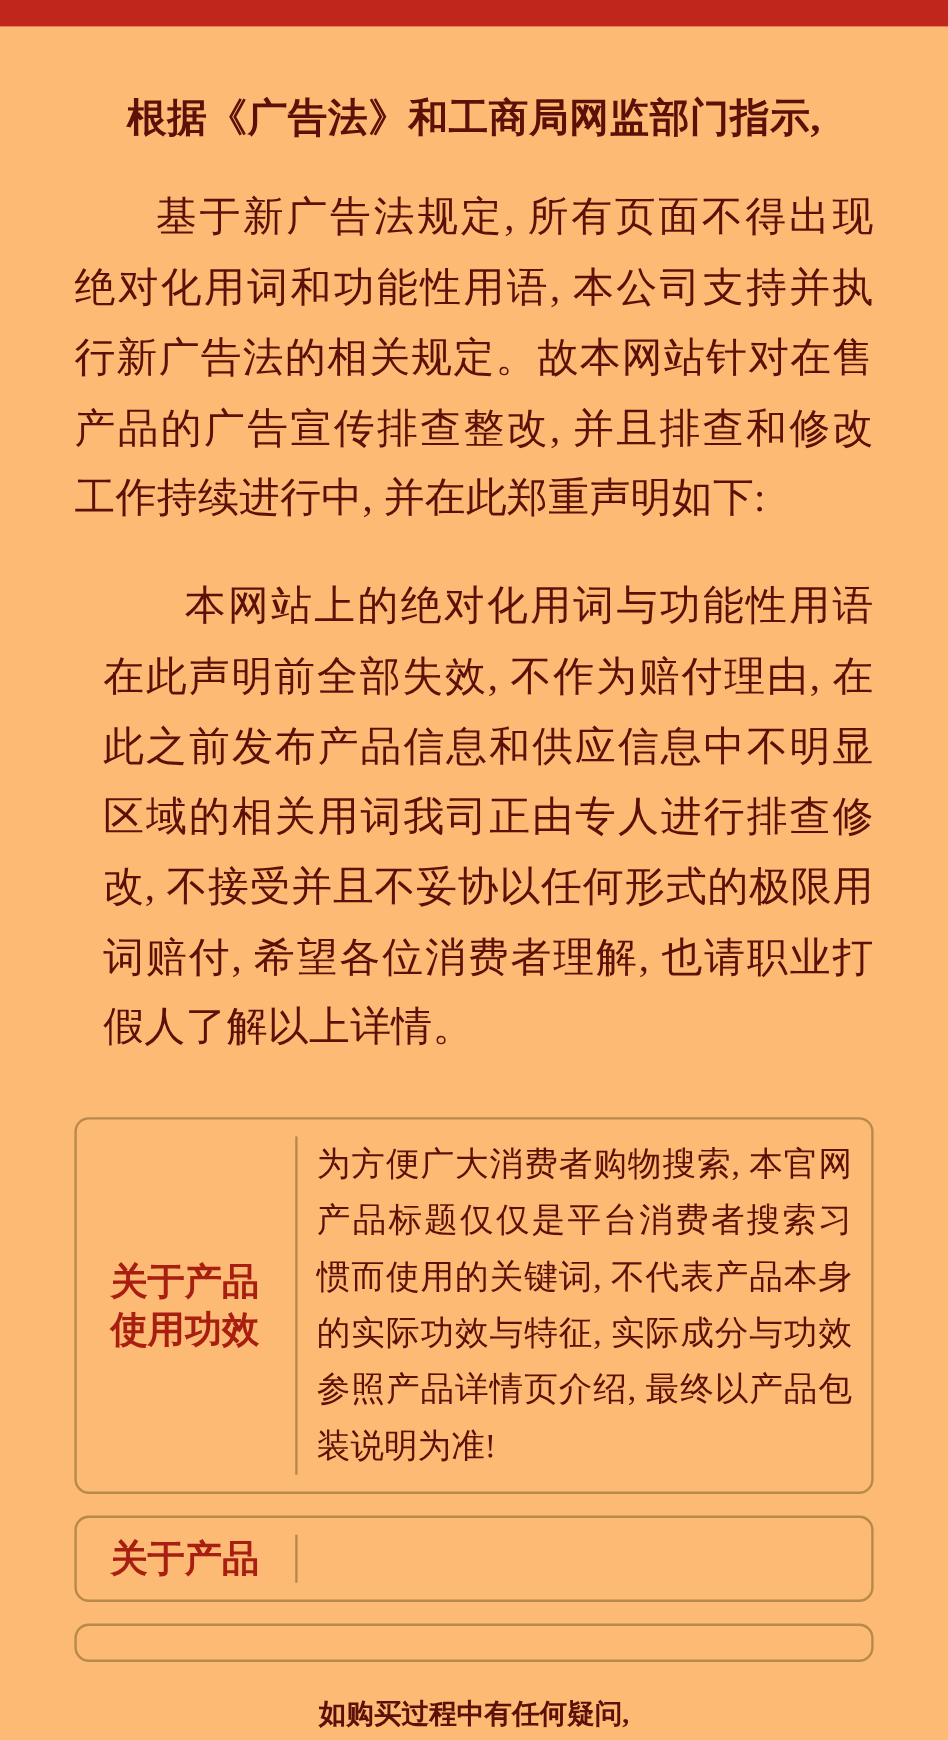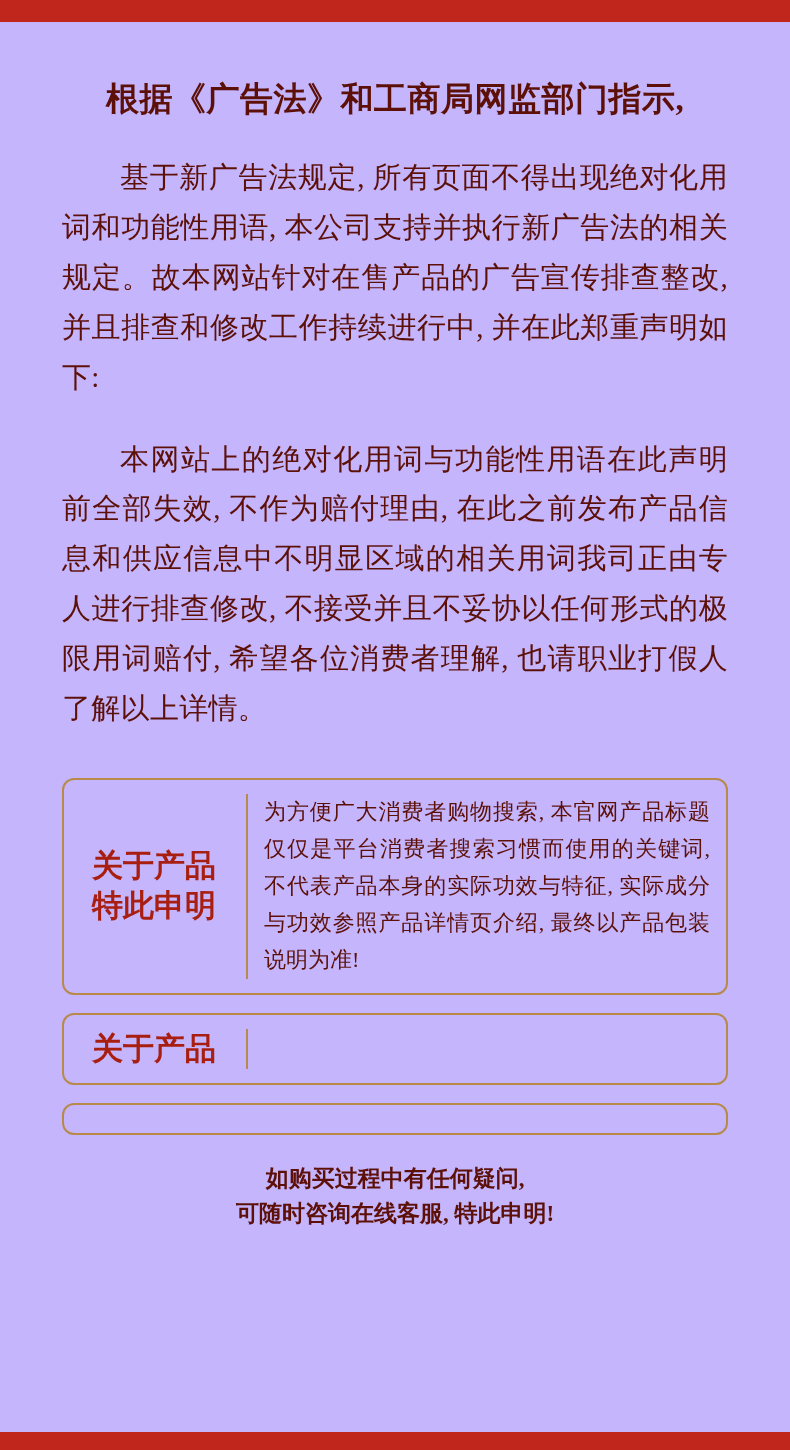--- a/index.html
+++ b/index.html
@@ -10,21 +10,21 @@
     width: 790px;
     height: 1450px;
     background: #f0dcae;
     font-family: "Liberation Serif", "DejaVu Serif", serif;
     overflow: hidden;
   }
   .page {
     position: relative;
     width: 790px;
     height: 1450px;
-    background: #c4b5fd;
+    background: #fdba74;
     box-sizing: border-box;
     display: flex;
     flex-direction: column;
   }
   .bar {
     width: 100%;
     background: #c0261c;
     flex: 0 0 auto;
   }
   .bar-top { height: 22px; }
@@ -47,29 +47,30 @@
     line-height: 1.55;
     letter-spacing: 0.5px;
   }
   .headline .l2 {
     display: block;
   }
 
   .para {
     margin-top: 28px;
     color: #5c1008;
-    font-size: 29px;
+    font-size: 34px;
     line-height: 1.72;
     text-align: justify;
     text-indent: 2em;
     letter-spacing: 0.3px;
     font-family: Liberation Serif, serif;
   }
   .para.second {
     margin-top: 32px;
+    margin-left: 24px;
   }
 
   .cards {
     margin-top: 44px;
     display: flex;
     flex-direction: column;
     gap: 18px;
   }
   .card {
     border: 2px solid #b88a4a;
@@ -91,21 +92,21 @@
     line-height: 1.3;
     border-right: 2px solid #b88a4a;
     padding-right: 18px;
     box-sizing: border-box;
     text-align: center;
   }
   .card-body {
     flex: 1 1 auto;
     padding-left: 16px;
     color: #5c1008;
-    font-size: 22px;
+    font-size: 28px;
     line-height: 1.68;
     text-align: justify;
     display: flex;
     align-items: center;
   }
 
   .footer {
     margin-top: 26px;
     text-align: center;
     color: #5c1008;
@@ -129,21 +130,21 @@
     </div>
 
     <div class="para first">基于新广告法规定, 所有页面不得出现绝对化用词和功能性用语, 本公司支持并执行新广告法的相关规定。故本网站针对在售产品的广告宣传排查整改, 并且排查和修改工作持续进行中, 并在此郑重声明如下:</div>
     <div class="para second">本网站上的绝对化用词与功能性用语在此声明前全部失效, 不作为赔付理由, 在此之前发布产品信息和供应信息中不明显区域的相关用词我司正由专人进行排查修改, 不接受并且不妥协以任何形式的极限用词赔付, 希望各位消费者理解, 也请职业打假人了解以上详情。</div>
 
     <div class="cards">
 
       <div class="card">
         <div class="card-title">
           <span>关于产品</span>
-          <span>特此申明</span>
+          <span>使用功效</span>
         </div>
         <div class="card-body">为方便广大消费者购物搜索, 本官网产品标题仅仅是平台消费者搜索习惯而使用的关键词, 不代表产品本身的实际功效与特征, 实际成分与功效参照产品详情页介绍, 最终以产品包装说明为准!</div>
       </div>
 
       <div class="card">
         <div class="card-title">
           <span>关于产品</span>
         </div>
       </div>
 

